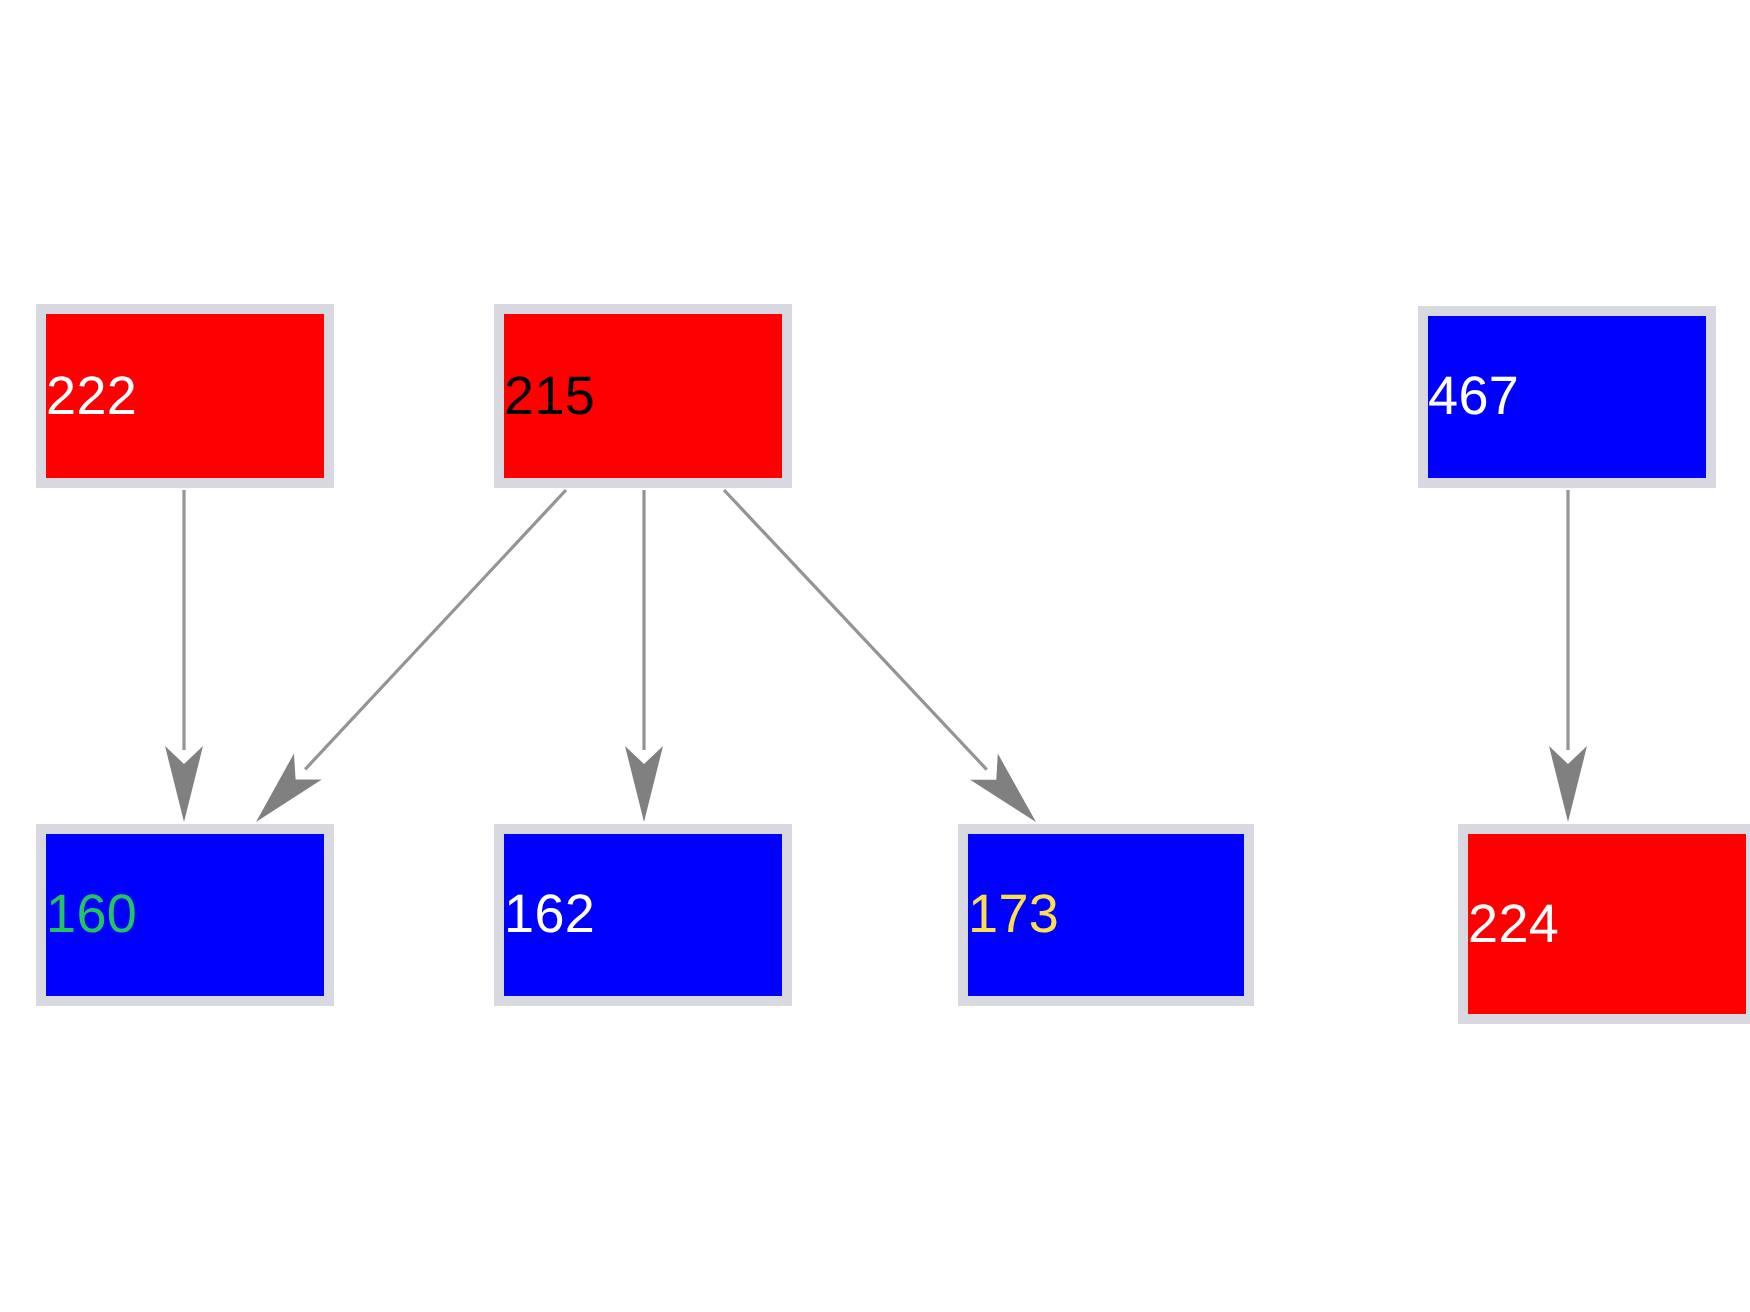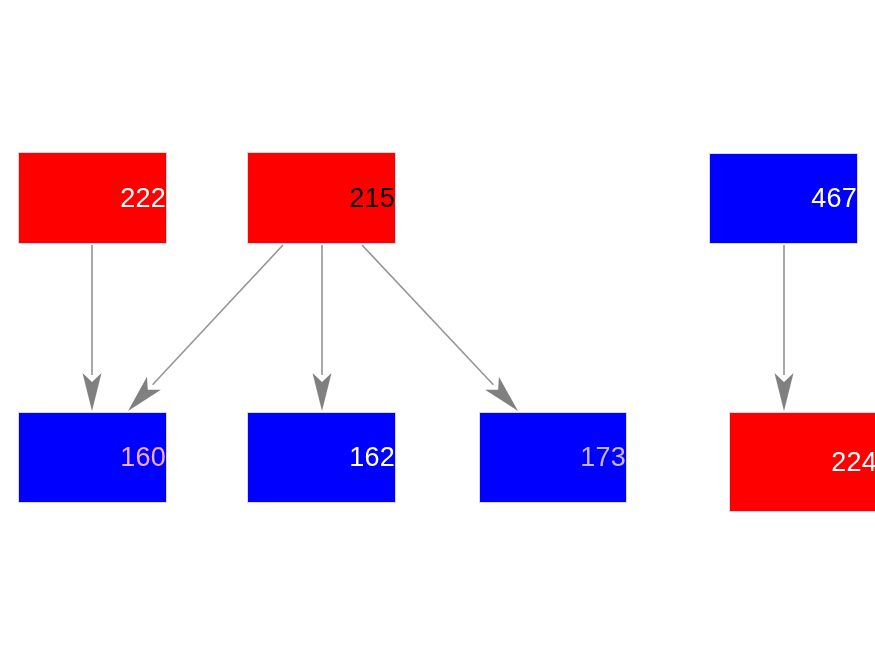--- a/index.html
+++ b/index.html
@@ -21,24 +21,24 @@
     position: absolute;
     left: 0;
     top: 0;
     width: 875px;
     height: 656px;
     pointer-events: none;
   }
   .node {
     position: absolute;
     box-sizing: border-box;
-    border: 1px solid #14532d;
+    border: 5px solid #14532d;
     display: flex;
     align-items: center;
-    justify-content: flex-end;
+    justify-content: flex-start;
   }
   .node-label {
     color: #ffffff;
     font-family: "Liberation Sans", sans-serif;
     font-size: 27px;
     line-height: 1;
     letter-spacing: 0.2px;
     user-select: none;
   }
 </style>
@@ -74,26 +74,26 @@
       <div class="node" style="left: 18px; top: 152px; width: 149px; height: 92px; background: rgb(255, 0, 0); border-color: rgb(216, 216, 224);">
         <span class="node-label" style="color: rgb(255, 255, 255);">222</span>
       </div>
       <div class="node" style="left: 247px; top: 152px; width: 149px; height: 92px; background: rgb(255, 0, 0); border-color: rgb(216, 216, 224);">
         <span class="node-label" style="color: #000000;">215</span>
       </div>
       <div class="node" style="left: 709px; top: 153px; width: 149px; height: 91px; background: rgb(0, 0, 255); border-color: rgb(216, 216, 224);">
         <span class="node-label" style="color: rgb(255, 255, 255);">467</span>
       </div>
       <div class="node" style="left: 18px; top: 412px; width: 149px; height: 91px; background: rgb(0, 0, 255); border-color: rgb(216, 216, 224);">
-        <span class="node-label" style="color: #f0abfc;">160</span>
+        <span class="node-label" style="color: #22c55e;">160</span>
       </div>
       <div class="node" style="left: 247px; top: 412px; width: 149px; height: 91px; background: rgb(0, 0, 255); border-color: rgb(216, 216, 224);">
         <span class="node-label" style="color: rgb(255, 255, 255);">162</span>
       </div>
       <div class="node" style="left: 479px; top: 412px; width: 148px; height: 91px; background: rgb(0, 0, 255); border-color: rgb(216, 216, 224);">
-        <span class="node-label" style="color: #c4b5fd;">173</span>
+        <span class="node-label" style="color: #fde047;">173</span>
       </div>
       <div class="node" style="left: 709px; top: 412px; width: 149px; height: 100px; background: rgb(255, 0, 0); border-color: rgb(216, 216, 224); margin-left: 20px;">
         <span class="node-label" style="color: rgb(255, 255, 255);">224</span>
       </div>
     </div>
 
 </div>
 
 </body></html>

